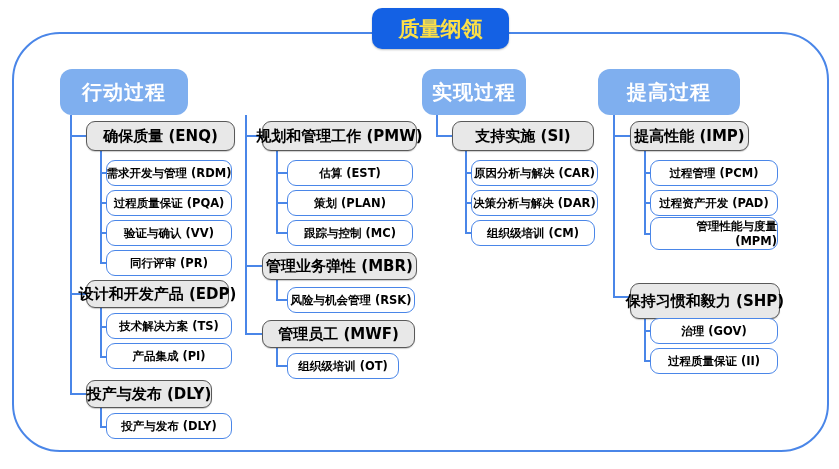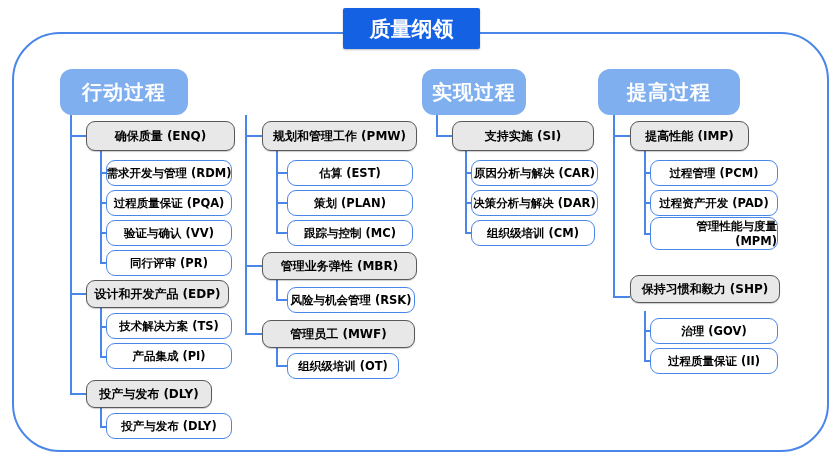--- a/index.html
+++ b/index.html
@@ -10,30 +10,31 @@
   .outer{
     position:absolute;left:12px;top:32px;width:813px;height:416px;
     border:2px solid #4a86e8;border-radius:48px;background:transparent;
   }
   .box{
     position:absolute;display:flex;align-items:center;justify-content:center;
     box-sizing:border-box;text-align:center;white-space:nowrap;color:#000;
     font-weight:bold;z-index:2;
   }
   .title{
-    background:#1461e4;color:#ffffff;font-size:21px;border-radius:2px;z-index:3;
+    background:#1461e4;color:#fde047;font-size:21px;border-radius:10px;z-index:3;
     box-shadow:0 1px 2px rgba(0,0,0,.25);
+    margin-left:29px;
   }
   .hdr{
     background:#7fafef;color:#fff;font-size:20px;border-radius:12px;
     letter-spacing:1px;
   }
   .g{
     background:#e8e8e8;border:1.5px solid #595959;border-radius:9px;
-    font-size:12px;box-shadow:0 1px 1px rgba(0,0,0,.2);text-align:center;
+    font-size:15px;box-shadow:0 1px 1px rgba(0,0,0,.2);text-align:center;
   }
   .w{
     background:#fff;border:1.5px solid #4a86e8;border-radius:9px;
     font-size:11.5px;
   }
   .wrap{white-space:normal;line-height:1.25;text-align:right;}
   .vl,.hl{position:absolute;background:#4a86e8;z-index:1;}
   .vl{width:1.5px;}
   .hl{height:1.5px;}
 </style>
@@ -122,20 +123,20 @@
   <div class="hl" style="left:613px;top:135px;width:17px"></div>
   <div class="vl" style="left:644px;top:151px;height:83px"></div>
 
   <div class="box w" style="left:650px;top:160px;width:128px;height:26px">过程管理 (PCM)</div>
   <div class="hl" style="left:644px;top:172px;width:6px"></div>
   <div class="box w" style="left:650px;top:190px;width:128px;height:26px">过程资产开发 (PAD)</div>
   <div class="hl" style="left:644px;top:202px;width:6px"></div>
   <div class="box w wrap" style="left:650px;top:217px;width:128px;height:33px">管理性能与度量 (MPM)</div>
   <div class="hl" style="left:644px;top:233px;width:6px"></div>
 
-  <div class="box g" style="left:630px;top:275px;width:150px;height:28px">保持习惯和毅力 (SHP)</div>
+  <div class="box g" style="left:630px;top:283px;width:150px;height:36px">保持习惯和毅力 (SHP)</div>
   <div class="hl" style="left:613px;top:296px;width:17px"></div>
   <div class="vl" style="left:644px;top:311px;height:50px"></div>
   <div class="box w" style="left:650px;top:318px;width:128px;height:26px">治理 (GOV)</div>
   <div class="hl" style="left:644px;top:330px;width:6px"></div>
   <div class="box w" style="left:650px;top:348px;width:128px;height:26px">过程质量保证 (II)</div>
   <div class="hl" style="left:644px;top:360px;width:6px"></div>
 </div>
 
 </body></html>

